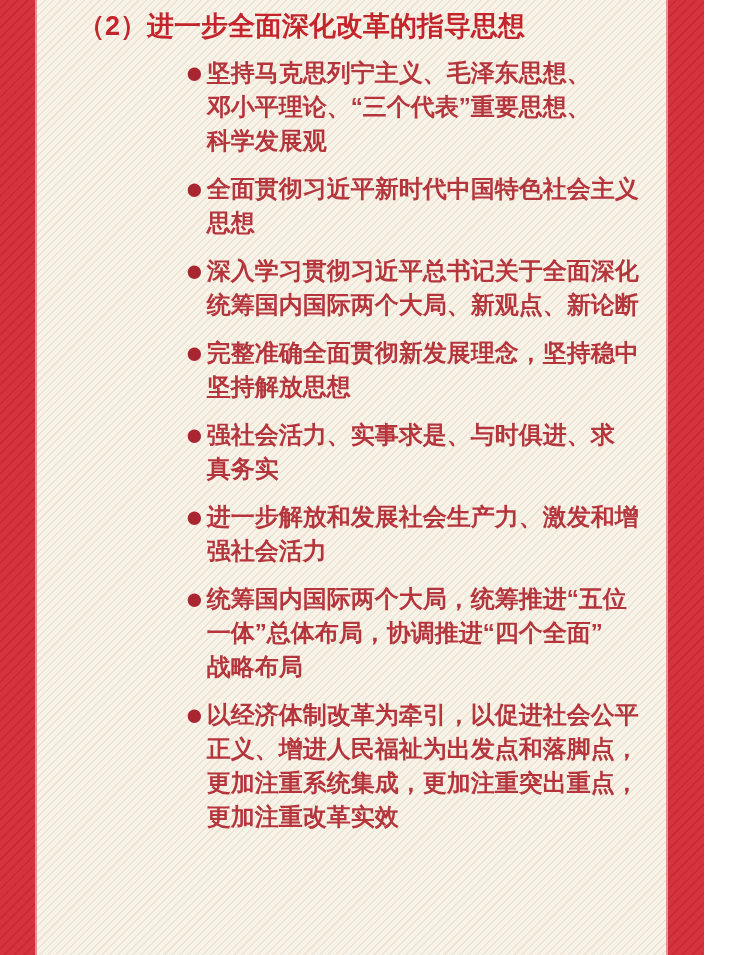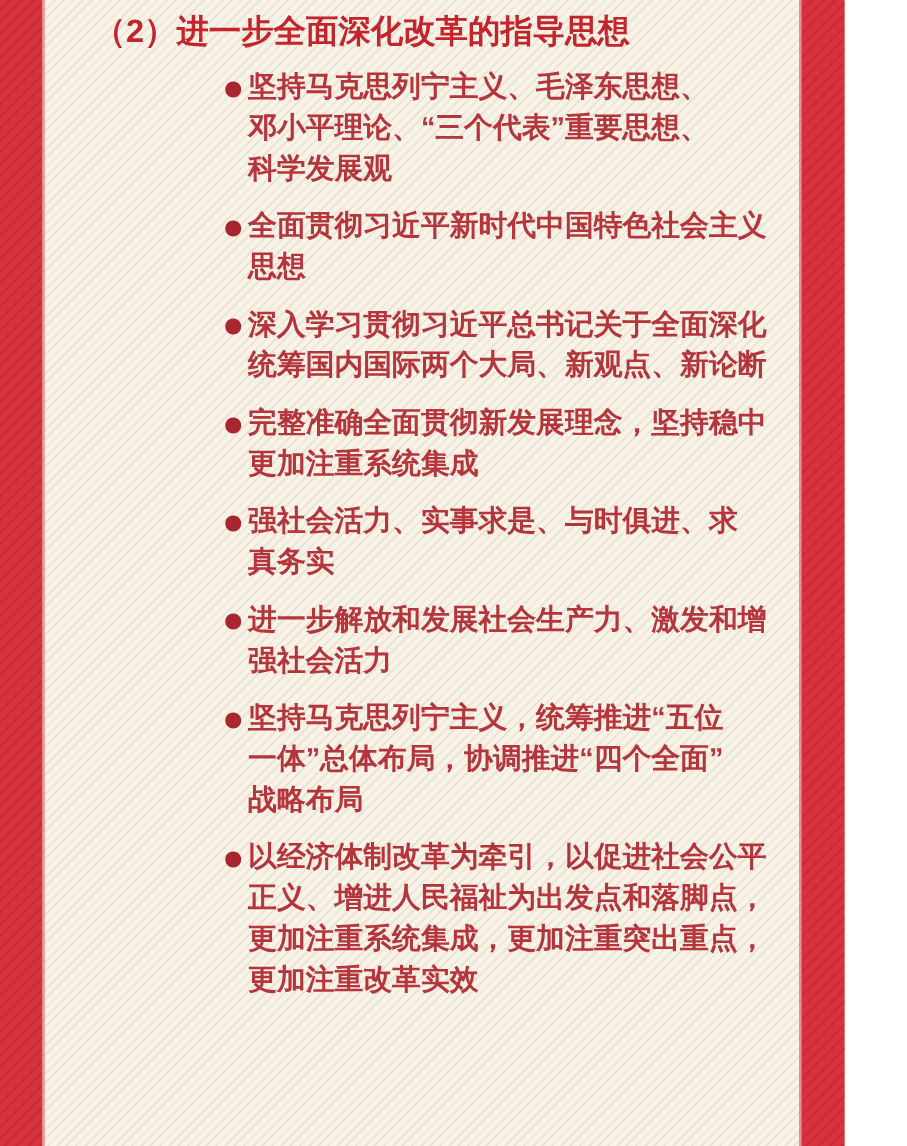--- a/index.html
+++ b/index.html
@@ -104,35 +104,35 @@
 思想</div>
       </div>
       <div class="bullet-item">
         <span class="bullet-dot">●</span>
         <div class="bullet-text">深入学习贯彻习近平总书记关于全面深化
 统筹国内国际两个大局、新观点、新论断</div>
       </div>
       <div class="bullet-item">
         <span class="bullet-dot">●</span>
         <div class="bullet-text">完整准确全面贯彻新发展理念，坚持稳中
-更加注重系统集成</div>
+坚持解放思想</div>
       </div>
       <div class="bullet-item">
         <span class="bullet-dot">●</span>
         <div class="bullet-text">强社会活力、实事求是、与时俱进、求
 真务实</div>
       </div>
       <div class="bullet-item">
         <span class="bullet-dot">●</span>
         <div class="bullet-text">进一步解放和发展社会生产力、激发和增
 强社会活力</div>
       </div>
       <div class="bullet-item">
         <span class="bullet-dot">●</span>
-        <div class="bullet-text">坚持马克思列宁主义，统筹推进“五位
+        <div class="bullet-text">统筹国内国际两个大局，统筹推进“五位
 一体”总体布局，协调推进“四个全面”
 战略布局</div>
       </div>
       <div class="bullet-item">
         <span class="bullet-dot">●</span>
         <div class="bullet-text">以经济体制改革为牵引，以促进社会公平
 正义、增进人民福祉为出发点和落脚点，
 更加注重系统集成，更加注重突出重点，
 更加注重改革实效</div>
       </div>

